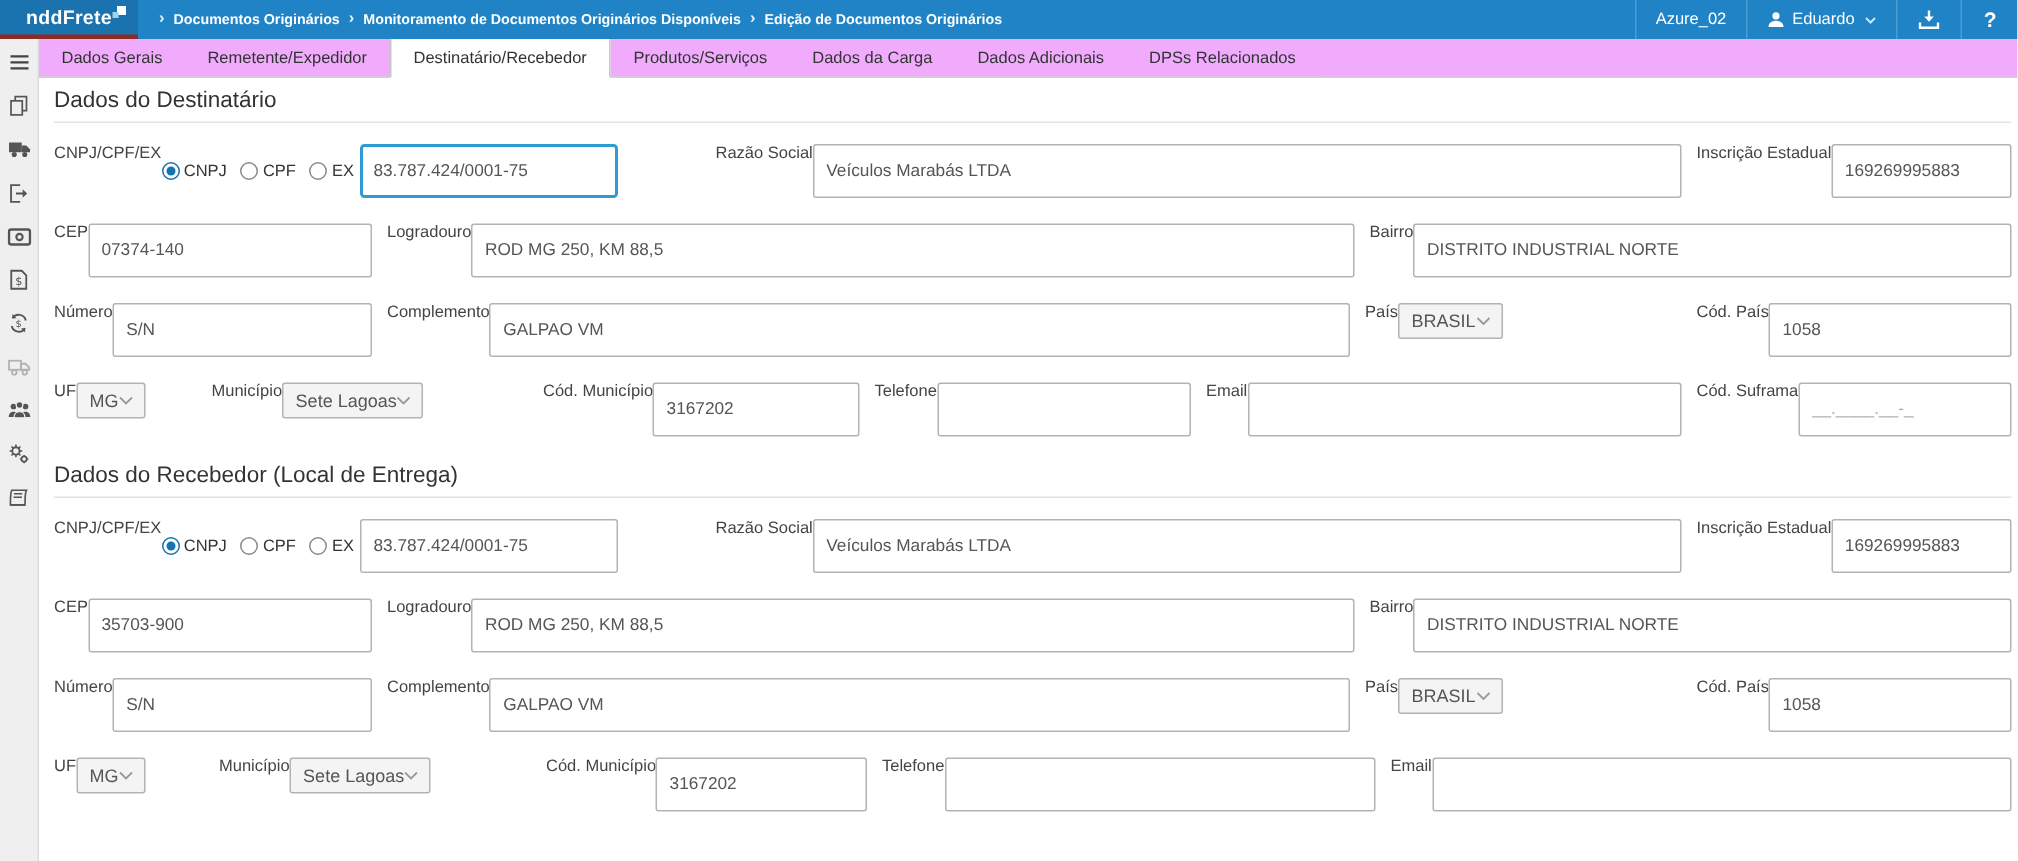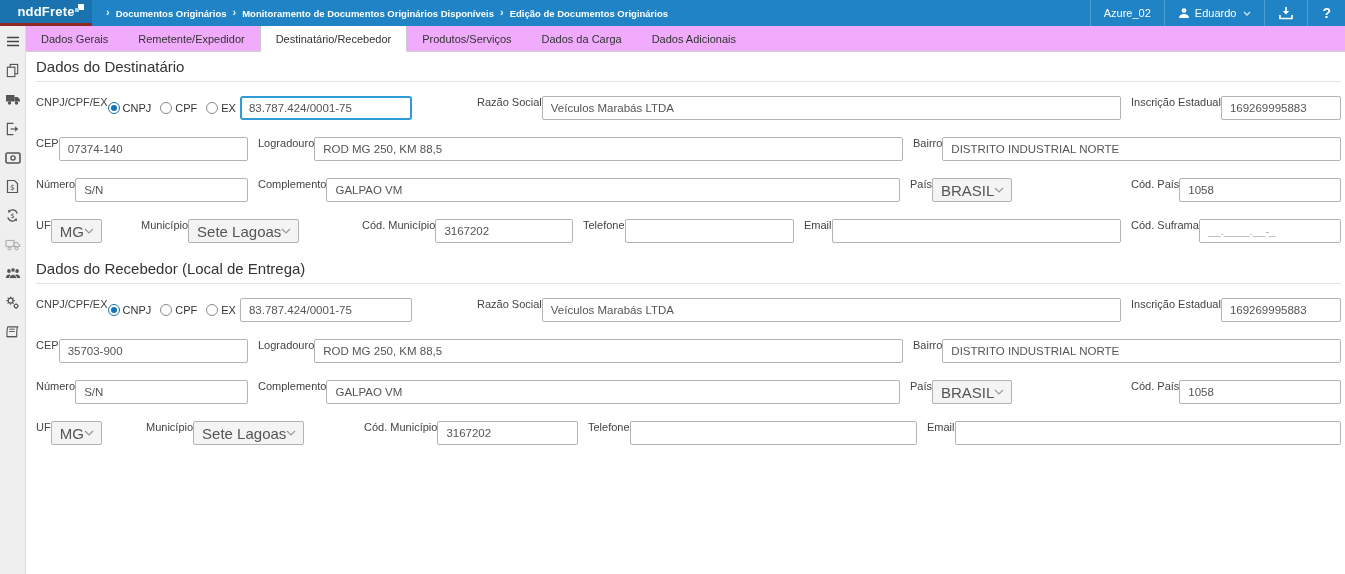--- a/index.html
+++ b/index.html
@@ -42,27 +42,27 @@
                    border-bottom:1px solid #e2e2e2; margin-bottom:14px; }
   .sec2 .section-title { margin-top:5px; }
   .row { display:grid; column-gap:10px; margin-bottom:17px; }
   .r-a  { grid-template-columns:431px minmax(0,1fr) 210px; }
   .r-b  { grid-template-columns:212px minmax(0,1fr) 428px; }
   .r-c  { grid-template-columns:212px minmax(0,1fr) 211px 210px; }
   .r-d1 { grid-template-columns:95px 211px 211px 211px minmax(0,1fr) 210px; }
   .r-d2 { grid-template-columns:100px 208px 214px minmax(0,1fr) 414px; margin-bottom:0; }
   .field { display:flex; flex-direction:row; min-width:0; }
   .field > label { font-size:11px; color:#444; margin-bottom:4px; white-space:nowrap; }
-  .tb { height:24px; border:1px solid #b3b3b3; border-radius:2px; padding:0 8px;
+  .tb { height:36px; border:1px solid #b3b3b3; border-radius:2px; padding:0 8px;
         font-size:11.5px; color:#555; font-family:inherit; width:100%; background:#fff; outline:none; }
   .tb::placeholder { color:#aaa; }
   .tb.focused { border:2px solid #2e9bd6; border-radius:3px; padding:0 7px; }
   .sel { height:24px; border:1px solid #b3b3b3; border-radius:2px; background:#f4f4f4;
          display:flex; align-items:center; justify-content:space-between; padding:0 7px 0 8px;
-         font-size:15px; color:#555; cursor:pointer; }
+         font-size:12px; color:#555; cursor:pointer; }
   .docrow { display:flex; align-items:center; gap:4px; }
   .radios { display:flex; align-items:center; gap:9px; flex-shrink:0; font-size:11px; color:#333; }
   .radio-opt { display:flex; align-items:center; gap:3px; cursor:pointer; }
   .rdo { width:12px; height:12px; border-radius:50%; border:1px solid #8a8a8a; background:#fff;
          position:relative; flex-shrink:0; }
   .rdo.on { border-color:#1673b1; }
   .rdo.on::after { content:""; position:absolute; left:2px; top:2px; width:6px; height:6px;
                    border-radius:50%; background:#1673b1; }
 </style>
 </head>
@@ -195,20 +195,21 @@
   </aside>
 
   <main class="main">
     <div class="tabbar">
       <div class="tab">Dados Gerais</div>
       <div class="tab">Remetente/Expedidor</div>
       <div class="tab active">Destinatário/Recebedor</div>
       <div class="tab">Produtos/Serviços</div>
       <div class="tab">Dados da Carga</div>
       <div class="tab">Dados Adicionais</div>
+      <div class="tab">DPSs Relacionados</div>
     </div>
 
     <div class="content">
 
       <section class="sec1">
         <h2 class="section-title">Dados do Destinatário</h2>
 
         <div class="row r-a">
           <div class="field">
             <label>CNPJ/CPF/EX</label>

